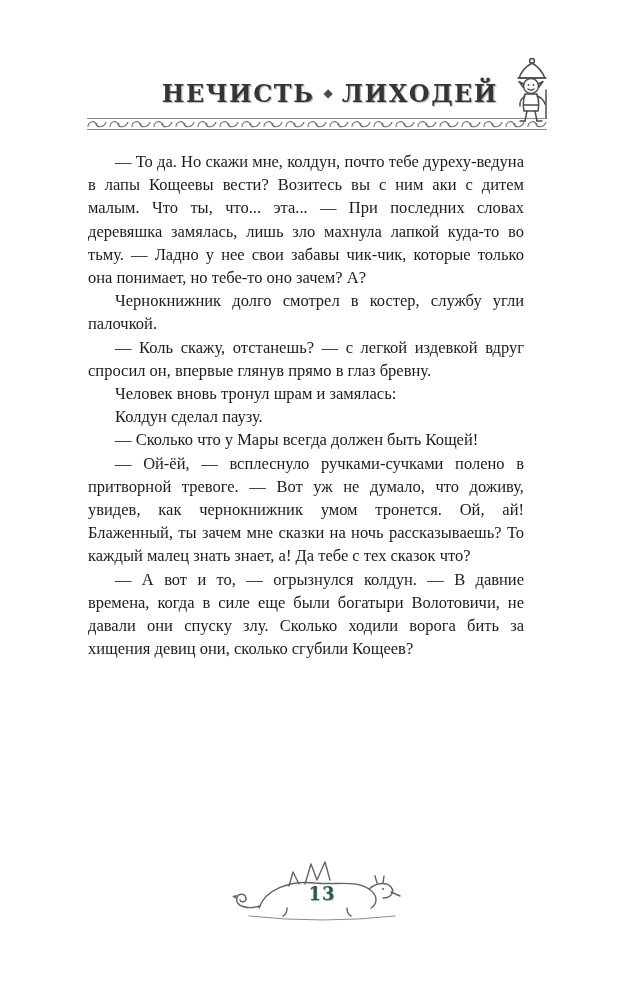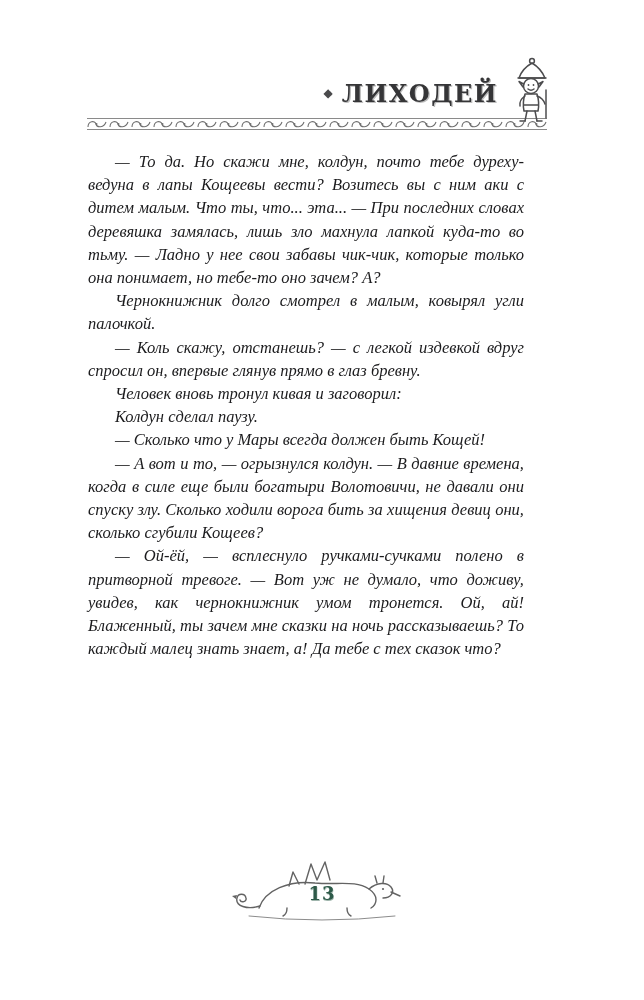--- a/index.html
+++ b/index.html
@@ -51,21 +51,20 @@
     margin-top: 9px;
   }
 
   
   .content {
     position: absolute;
     left: 88px;
     top: 150px;
     width: 436px;
     color: #1b1b1d;
-    font-style: italic;
   }
   .content p {
     margin: 0;
     font-size: 16.5px;
     line-height: 23.2px;
     text-align: justify;
     text-indent: 27px;
     hyphens: auto;
     -webkit-hyphens: auto;
   }
@@ -98,20 +97,21 @@
     text-shadow: 0.5px 0.5px 0 #9fb5ac;
   }
 </style>
 </head>
 <body>
 
 <div class="page">
 
   <div class="header">
     <div class="title-row">
+      <span class="title-word">НЕЧИСТЬ</span>
       <span class="title-ornament">◆</span>
       <span class="title-word">ЛИХОДЕЙ</span>
     </div>
 
     <svg class="goblin" width="54" height="74" viewBox="0 0 54 74" xmlns="http://www.w3.org/2000/svg" fill="none" stroke="#4c4c4e" stroke-width="1.5" stroke-linecap="round" stroke-linejoin="round">
       <circle cx="28" cy="5" r="2.4"></circle>
       <path d="M28 7 C21 11 17 16 15 22 L41 22 C38 15 33 10 28 7 Z"></path>
       <path d="M14 22 L42 22"></path>
       <circle cx="27" cy="30" r="7.5"></circle>
       <circle cx="24.5" cy="29" r="0.9" fill="#4c4c4e" stroke="none"></circle>
@@ -136,27 +136,27 @@
         </pattern>
       </defs>
       <rect x="0" y="0" width="462" height="14" fill="url(#orn)"></rect>
       <line x1="1" y1="1.5" x2="461" y2="1.5" stroke="#8a8a8a" stroke-width="1"></line>
       <line x1="1" y1="12.5" x2="461" y2="12.5" stroke="#8a8a8a" stroke-width="1"></line>
     </svg>
   </div>
 
   <div class="content">
     <p>— То да. Но скажи мне, колдун, почто тебе дуреху-ведуна в лапы Кощеевы вести? Возитесь вы с ним аки с дитем малым. Что ты, что... эта... — При последних словах деревяшка замялась, лишь зло махнула лапкой куда-то во тьму. — Ладно у нее свои забавы чик-чик, которые только она понимает, но тебе-то оно зачем? А?</p>
-    <p>Чернокнижник долго смотрел в малым, ковырял угли палочкой.</p>
+    <p>Чернокнижник долго смотрел в костер, службу угли палочкой.</p>
     <p>— Коль скажу, отстанешь? — с легкой издевкой вдруг спросил он, впервые глянув прямо в глаз бревну.</p>
-    <p>Человек вновь тронул кивая и заговорил:</p>
+    <p>Человек вновь тронул шрам и замялась:</p>
     <p>Колдун сделал паузу.</p>
     <p>— Сколько что у Мары всегда должен быть Кощей!</p>
+    <p>— Ой-ёй, — всплеснуло ручками-сучками полено в притворной тревоге. — Вот уж не думало, что доживу, увидев, как чернокнижник умом тронется. Ой, ай! Блаженный, ты зачем мне сказки на ночь рассказываешь? То каждый малец знать знает, а! Да тебе с тех сказок что?</p>
     <p>— А вот и то, — огрызнулся колдун. — В давние времена, когда в силе еще были богатыри Волотовичи, не давали они спуску злу. Сколько ходили ворога бить за хищения девиц они, сколько сгубили Кощеев?</p>
-    <p>— Ой-ёй, — всплеснуло ручками-сучками полено в притворной тревоге. — Вот уж не думало, что доживу, увидев, как чернокнижник умом тронется. Ой, ай! Блаженный, ты зачем мне сказки на ночь рассказываешь? То каждый малец знать знает, а! Да тебе с тех сказок что?</p>
   </div>
 
   <div class="footer">
     <div class="dragon-wrap">
       <svg width="190" height="68" viewBox="0 0 190 68" xmlns="http://www.w3.org/2000/svg" fill="none" stroke="#636363" stroke-width="1.4" stroke-linecap="round" stroke-linejoin="round">
         <path d="M32 52 C38 34 62 24 88 27 C112 29 128 24 142 33 C152 40 150 48 144 52"></path>
         <path d="M78 28 L84 8 L90 24 L98 6 L103 24"></path>
         <path d="M62 30 L66 16 L72 28"></path>
         <path d="M33 50 C20 54 8 50 10 42 C11 37 18 37 19 42 C20 46 14 47 13 44"></path>
         <path d="M9 43 l-4 -3 l5 -1 z" fill="#636363" stroke="none"></path>

